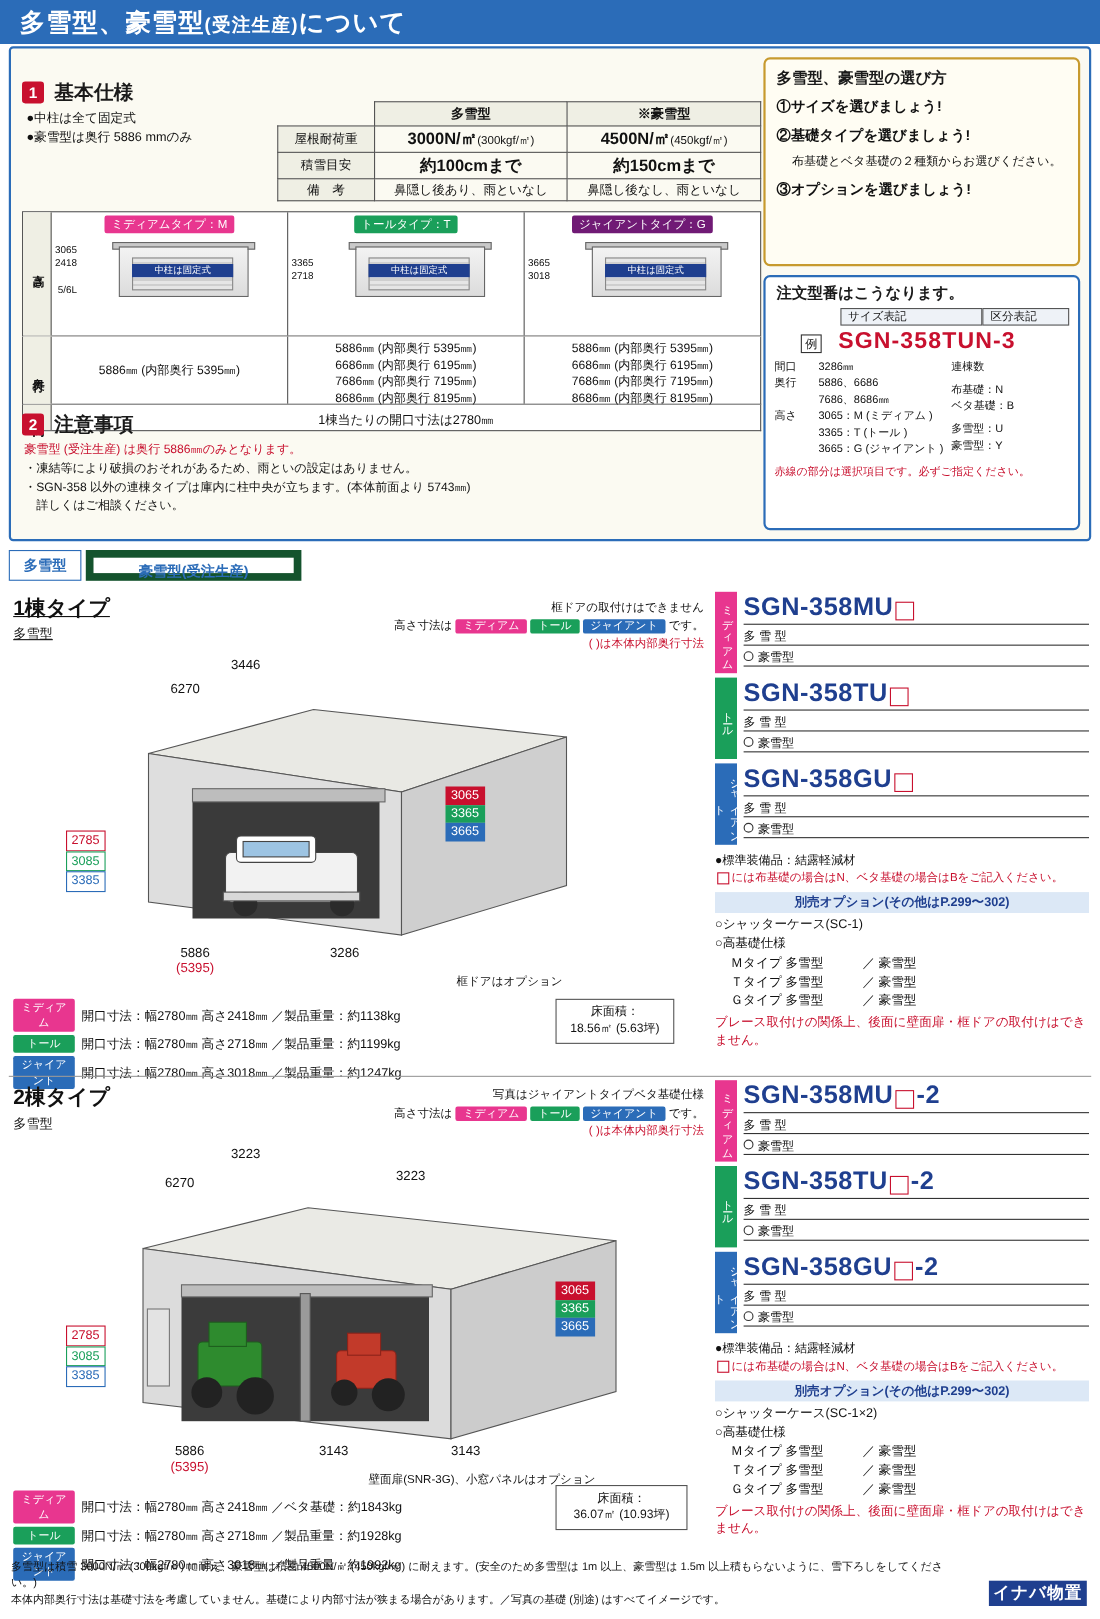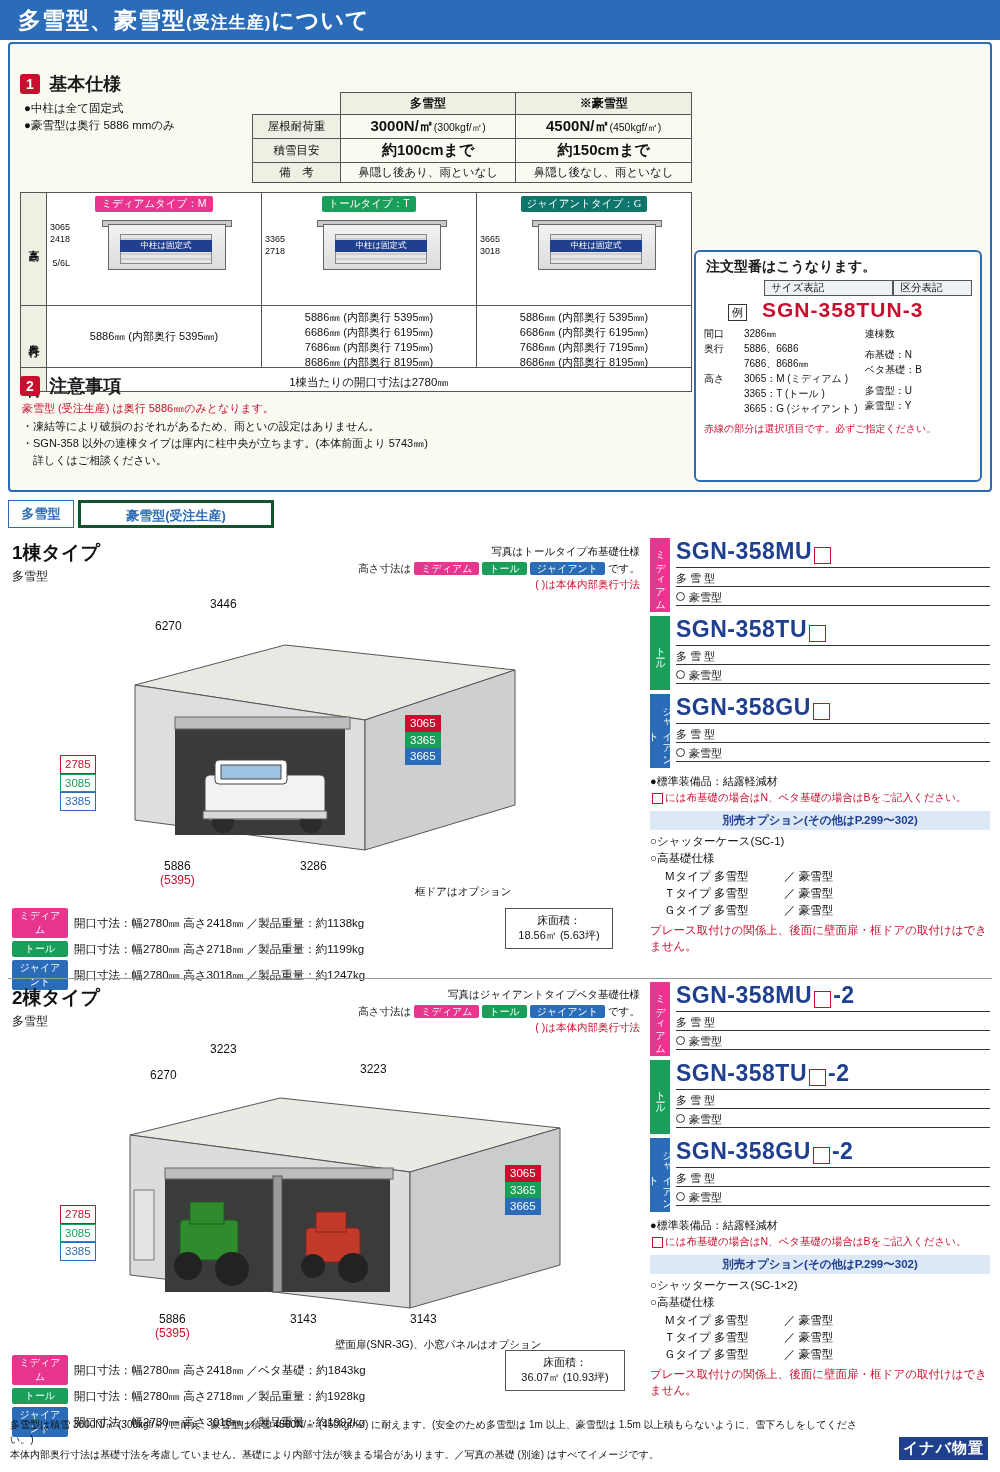--- a/index.html
+++ b/index.html
@@ -49,21 +49,21 @@
   .prow { display:flex; border:1px solid #555; background:#fff; }
   .pleft {
     width:26px; background:#efefe4; border-right:1px solid #555;
     display:flex; align-items:center; justify-content:center; font-size:11px; font-weight:bold;
     writing-mode:vertical-rl; text-orientation:upright; letter-spacing:2px;
   }
   .pcell { flex:1; border-right:1px solid #555; padding:3px; text-align:center; position:relative; }
   .pcell:last-child { border-right:none; }
   .tagM { background:#e8368f; color:#fff; font-size:10.5px; padding:1px 6px; border-radius:2px; display:inline-block;}
   .tagT { background:#1a9f5a; color:#fff; font-size:10.5px; padding:1px 6px; border-radius:2px; display:inline-block;}
-  .tagG { background:#0f766e; color:#fff; font-size:10.5px; padding:1px 6px; border-radius:2px; display:inline-block;font-family:Liberation Serif, serif;}
+  .tagG { background:#701a75; color:#fff; font-size:10.5px; padding:1px 6px; border-radius:2px; display:inline-block;}
   .shed { position:relative; width:150px; height:62px; margin:4px auto 2px auto; }
   .shed .body { position:absolute; left:18px; top:8px; width:118px; height:46px; border:1px solid #666;
      background:linear-gradient(180deg,#f3f3f3,#dcdcdc); }
   .shed .roof { position:absolute; left:12px; top:4px; width:130px; height:7px; background:#c9c9c9; border:1px solid #666;}
   .shed .door { position:absolute; left:30px; top:18px; width:92px; height:30px;
      background:repeating-linear-gradient(180deg,#e6e6e6 0 3px,#cfcfcf 3px 5px); border:1px solid #888;}
   .shed .pillarlbl { position:absolute; left:30px; top:24px; width:92px; font-size:8.5px; text-align:center;
      background:#1f3f8f; color:#fff; }
 
   .depthrow { display:flex; border:1px solid #555; border-top:none; background:#fff; }
@@ -94,21 +94,21 @@
   .sizebar div { border:1px solid #555; padding:0 6px; background:#eef2f7; }
   .modelno { font-size:21px; font-weight:bold; letter-spacing:1px; color:#c8102e; margin:2px 0 0 58px; }
   .legend { font-size:10px; line-height:1.5; margin-top:4px; }
   .legend .k { display:inline-block; width:40px; }
   .legend-red { color:#c8102e; font-size:10px; margin-top:6px; }
 
   
   .band { position:absolute; left:8px; top:500px; width:984px; height:28px; }
   .band .t1 { position:absolute; left:0; top:0; width:66px; height:28px; background:#fff; border:1px solid #2b6cb8;
       color:#2b6cb8; font-size:13px; font-weight:bold; text-align:center; line-height:26px;}
-  .band .t2 { position:absolute; left:70px; top:0; width:196px; height:28px; background:#fff; border:3px solid #14532d;
+  .band .t2 { position:absolute; left:70px; top:0; width:196px; height:28px; background:#fff; border:7px solid #14532d;
       color:#2b6cb8; font-size:13px; font-weight:bold; text-align:center; line-height:26px;}
   .band .t3 { position:absolute; left:270px; top:0; width:714px; height:28px; background:#2b6cb8; color:#fff;
       font-size:16px; font-weight:bold; line-height:28px; padding-left:10px;}
 
   
   .typetitle { font-size:19px; font-weight:bold; }
   .typesub { font-size:12px; margin-top:2px; }
   .heightnote { font-size:10.5px; }
   .chip-m { background:#e8368f; color:#fff; padding:1px 7px; font-size:10px; border-radius:2px;}
   .chip-t { background:#1a9f5a; color:#fff; padding:1px 7px; font-size:10px; border-radius:2px;}
@@ -273,20 +273,27 @@
       </div>
       <div class="note-red">豪雪型 (受注生産) は奥行 5886㎜のみとなります。</div>
       <div class="note-list">
         <div>・凍結等により破損のおそれがあるため、雨といの設定はありません。</div>
         <div>・SGN-358 以外の連棟タイプは庫内に柱中央が立ちます。(本体前面より 5743㎜)</div>
         <div>　詳しくはご相談ください。</div>
       </div>
     </div>
   </div>
 
+  <div class="rbox1">
+    <h3>多雪型、豪雪型の選び方</h3>
+    <p>①サイズを選びましょう!</p>
+    <p>②基礎タイプを選びましょう!</p>
+    <div class="sub">布基礎とベタ基礎の２種類からお選びください。</div>
+    <p>③オプションを選びましょう!</p>
+  </div>
 
   <div class="rbox2">
     <h3>注文型番はこうなります。</h3>
     <div class="sizebar">
       <div style="width:132px">サイズ表記</div>
       <div style="width:80px">区分表記</div>
     </div>
     <div style="position:relative;">
       <span style="position:absolute;left:24px;top:6px;font-size:11px;border:1px solid #333;padding:0 3px;">例</span>
       <div class="modelno">SGN-358TUN-3</div>
@@ -309,27 +316,27 @@
       </div>
     </div>
     <div class="legend-red">赤線の部分は選択項目です。必ずご指定ください。</div>
   </div>
 
   <div class="band">
     <div class="t1">多雪型</div>
     <div class="t2">豪雪型(受注生産)</div>
   </div>
 
-  <div style="position:absolute;left:12px;top:540px;width:640px;">
+  <div style="position:absolute;left:12px;top:540px;width:640px;text-decoration:underline;">
     <div class="typetitle">1棟タイプ</div>
     <div class="typesub">多雪型</div>
   </div>
 
   <div style="position:absolute;left:330px;top:545px;width:310px;text-align:right;">
-    <div style="font-size:10.5px;">写真はトールタイプ布基礎仕様</div>
+    <div style="font-size:10.5px;">框ドアの取付けはできません</div>
     <div class="heightnote" style="margin-top:3px;">
       <span>高さ寸法は</span>
       <span class="chip-m">ミディアム</span>
       <span class="chip-t">トール</span>
       <span class="chip-g">ジャイアント</span>
       <span>です。</span>
     </div>
     <div class="redtxt" style="font-size:10.5px;margin-top:2px;">( )は本体内部奥行寸法</div>
   </div>
 

